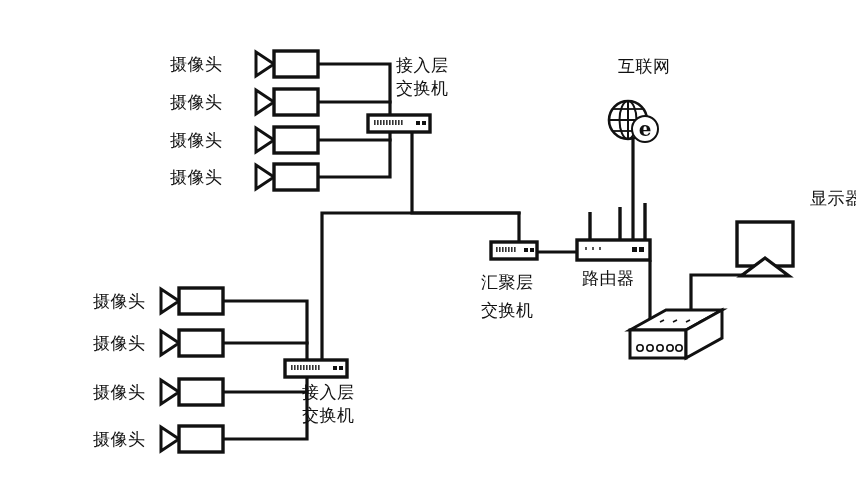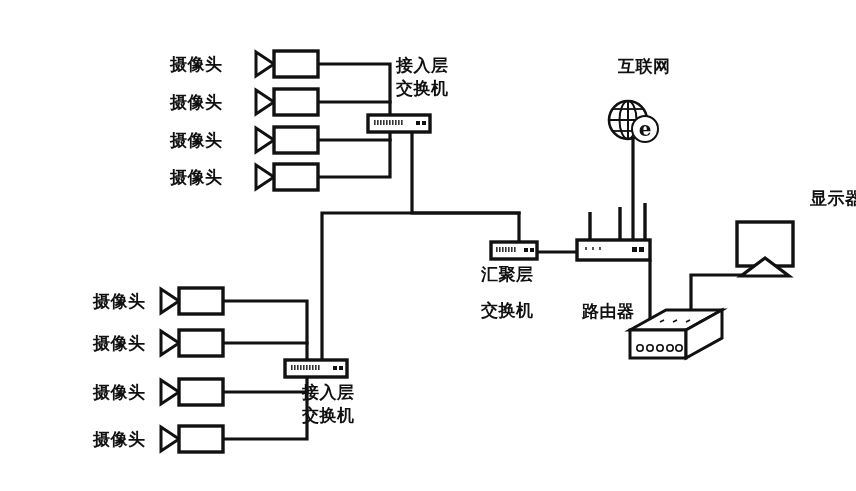--- a/index.html
+++ b/index.html
@@ -20,21 +20,21 @@
   #diagram-svg {
     position: absolute;
     left: 0;
     top: 0;
     width: 856px;
     height: 491px;
   }
   .label {
     position: absolute;
     color: #111111;
-    font-weight: 700;
+    font-weight: 400;
     font-size: 17px;
     line-height: 21px;
     letter-spacing: 0.5px;
     white-space: pre;
     text-align: center;
   }
   .label.single { white-space: nowrap; }
 </style>
 </head>
 <body>
@@ -224,23 +224,23 @@
   <div class="label single" style="left:93px; top:333px;">摄像头</div>
   <div class="label single" style="left:93px; top:382px;">摄像头</div>
   <div class="label single" style="left:93px; top:429px;">摄像头</div>
 
   <div class="label single" style="left:396px; top:55px;">接入层</div>
   <div class="label single" style="left:396px; top:78px;">交换机</div>
 
   <div class="label single" style="left:302px; top:382px;">接入层</div>
   <div class="label single" style="left:302px; top:405px;">交换机</div>
 
-  <div class="label single" style="left:481px; top:264px;">汇聚层</div>
+  <div class="label single" style="left:481px; top:272px;">汇聚层</div>
   <div class="label single" style="left:481px; top:300px;">交换机</div>
 
-  <div class="label single" style="left:582px; top:268px;margin-top:33px;">路由器</div>
+  <div class="label single" style="left:582px; top:268px;">路由器</div>
 
   <div class="label single" style="left:618px; top:56px;">互联网</div>
 
   <div class="label single" style="left:779px; top:188px;margin-left:31px;">显示器</div>
 
 
 </div>
 
 </body></html>

